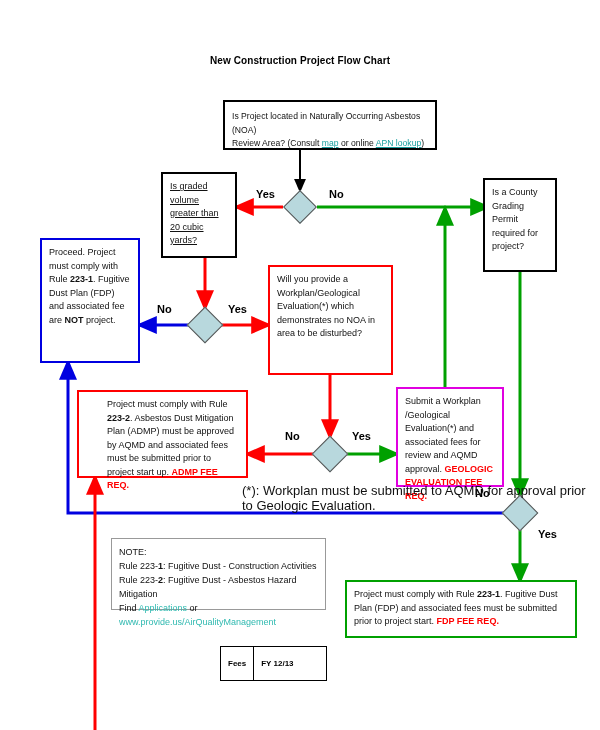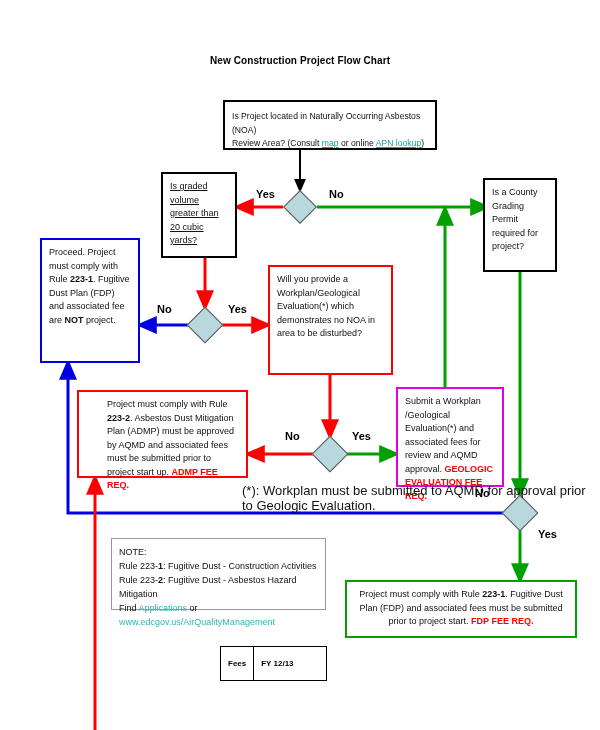--- a/index.html
+++ b/index.html
@@ -15,21 +15,21 @@
     position:absolute;left:0;top:55px;width:600px;text-align:center;
     font-size:10px;font-weight:bold;color:#000;letter-spacing:0.1px;
   }
 
   .node{position:absolute;background:#fff;box-sizing:border-box;
         font-size:9px;line-height:13.5px;color:#111;padding:6px 7px;}
   .node.k-black{border:2.5px solid #000;}
   .node.k-blue{border:2.5px solid #0000e0;}
   .node.k-red{border:2.5px solid #ff0000;}
   .node.k-magenta{border:2.5px solid #e000e0;}
-  .node.k-green{border:2.5px solid #00a000;text-align:center;}
+  .node.k-green{border:2.5px solid #00a000;}
   .node.k-note{border:1px solid #999;}
 
   .node b{font-weight:bold;}
   .redtxt{color:#ff0000;font-weight:bold;}
   .lnk{color:#1aa0a0;text-decoration:underline;}
   .lnk2{color:#2fb9b0;text-align:right;}
 
   .diamond{position:absolute;background:#b8d8dd;border:1px solid #555;
            transform:rotate(45deg);box-sizing:border-box;}
 
@@ -125,21 +125,21 @@
   </div>
 
   <div class="node k-green" style="left:345px;top:580px;width:232px;height:58px;">
     <span>Project must comply with Rule </span><b>223-1</b><span>. Fugitive Dust Plan (FDP) and associated fees must be submitted prior to project start. </span><span class="redtxt">FDP FEE REQ.</span>
   </div>
 
   <div class="node k-note" style="left:111px;top:538px;width:215px;height:72px;line-height:14px;">
     <div>NOTE:</div>
     <div><span>Rule 223-</span><b>1</b><span>: Fugitive Dust - Construction Activities</span></div>
     <div><span>Rule 223-</span><b>2</b><span>: Fugitive Dust - Asbestos Hazard Mitigation</span></div>
-    <div><span>Find </span><span class="lnk2">Applications</span><span> or </span><span class="lnk2">www.edcgov.us/AirQualityManagement</span></div>
+    <div><span>Find </span><span class="lnk2">Applications</span><span> or </span><span class="lnk2">www.provide.us/AirQualityManagement</span></div>
   </div>
 
   <div class="diamond" style="left:288px;top:195px;width:24px;height:24px;"></div>
   <div class="diamond" style="left:192px;top:312px;width:26px;height:26px;"></div>
   <div class="diamond" style="left:317px;top:441px;width:26px;height:26px;"></div>
   <div class="diamond" style="left:507px;top:500px;width:26px;height:26px;"></div>
 
   <div class="lbl" style="left:256px;top:188px;">Yes</div>
   <div class="lbl" style="left:329px;top:188px;">No</div>
   <div class="lbl" style="left:157px;top:303px;">No</div>

